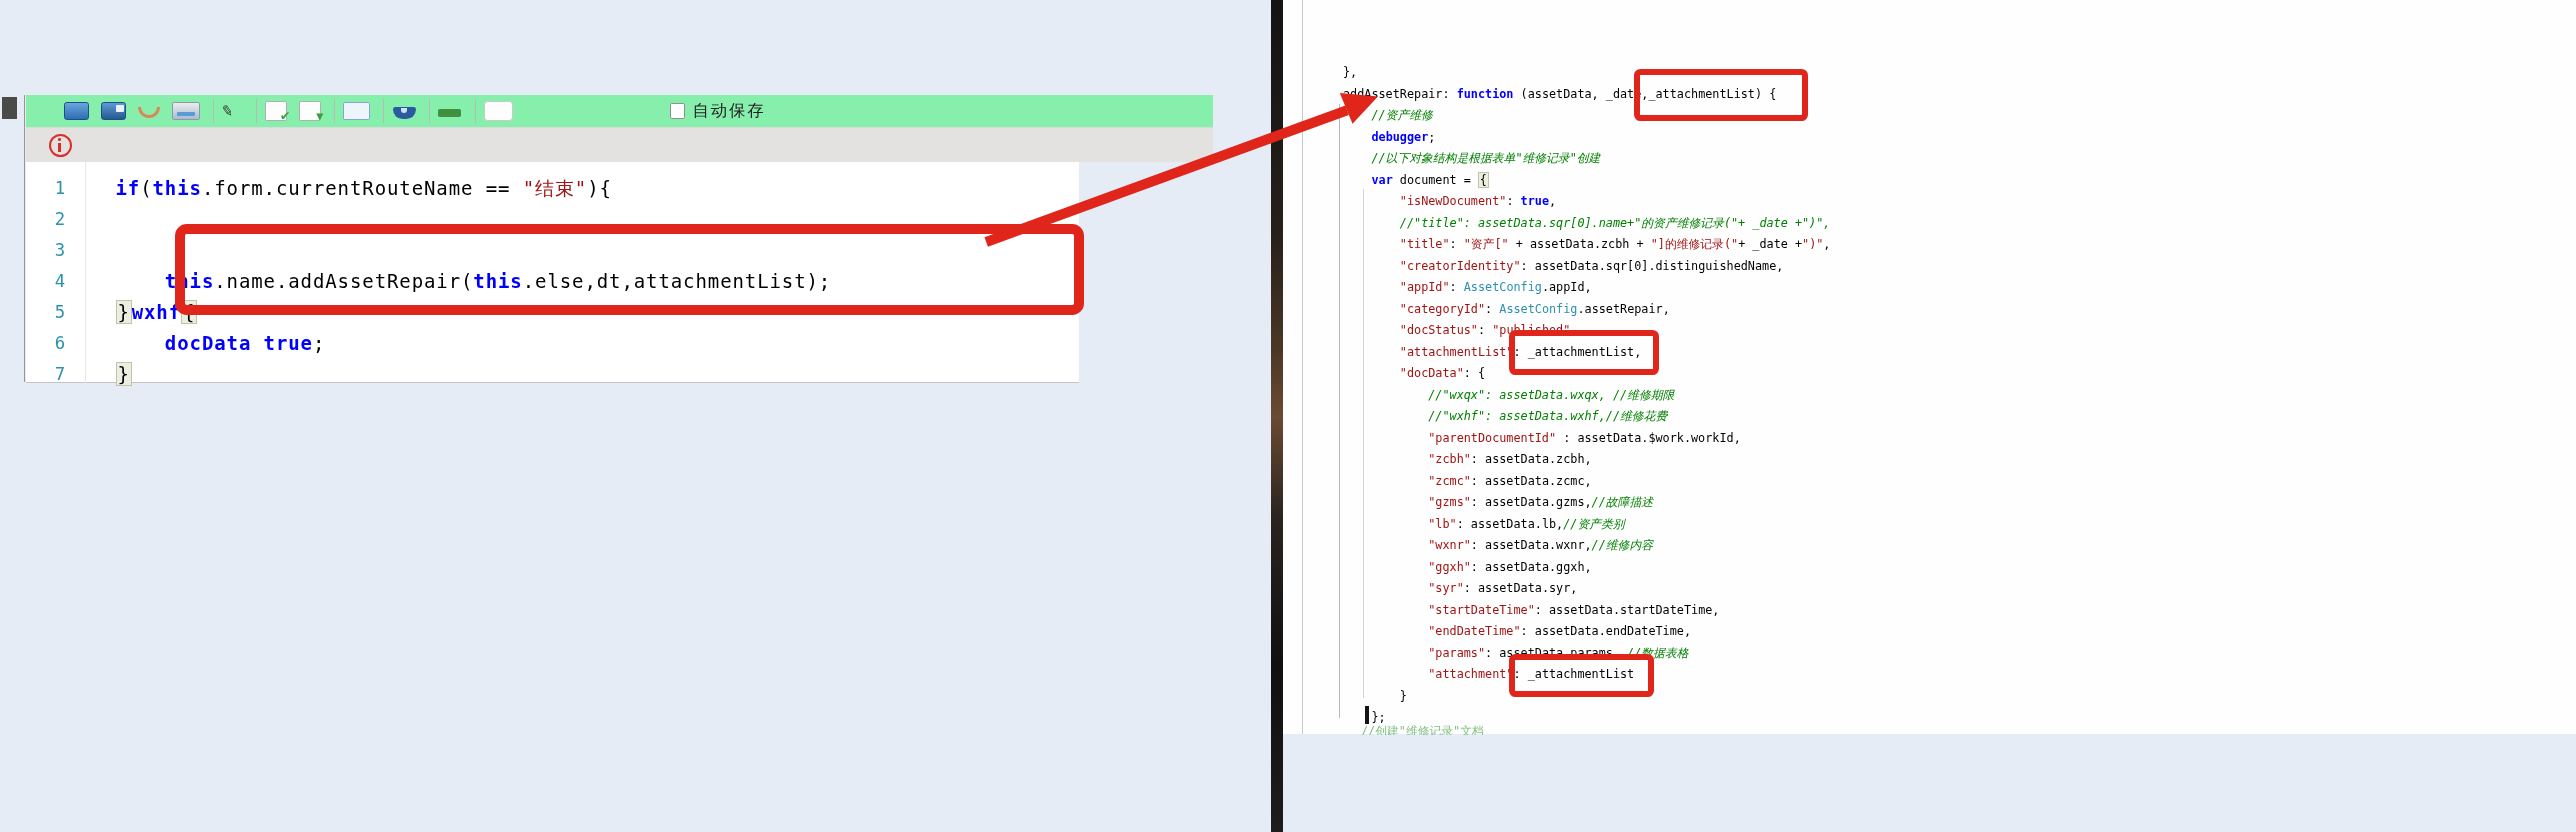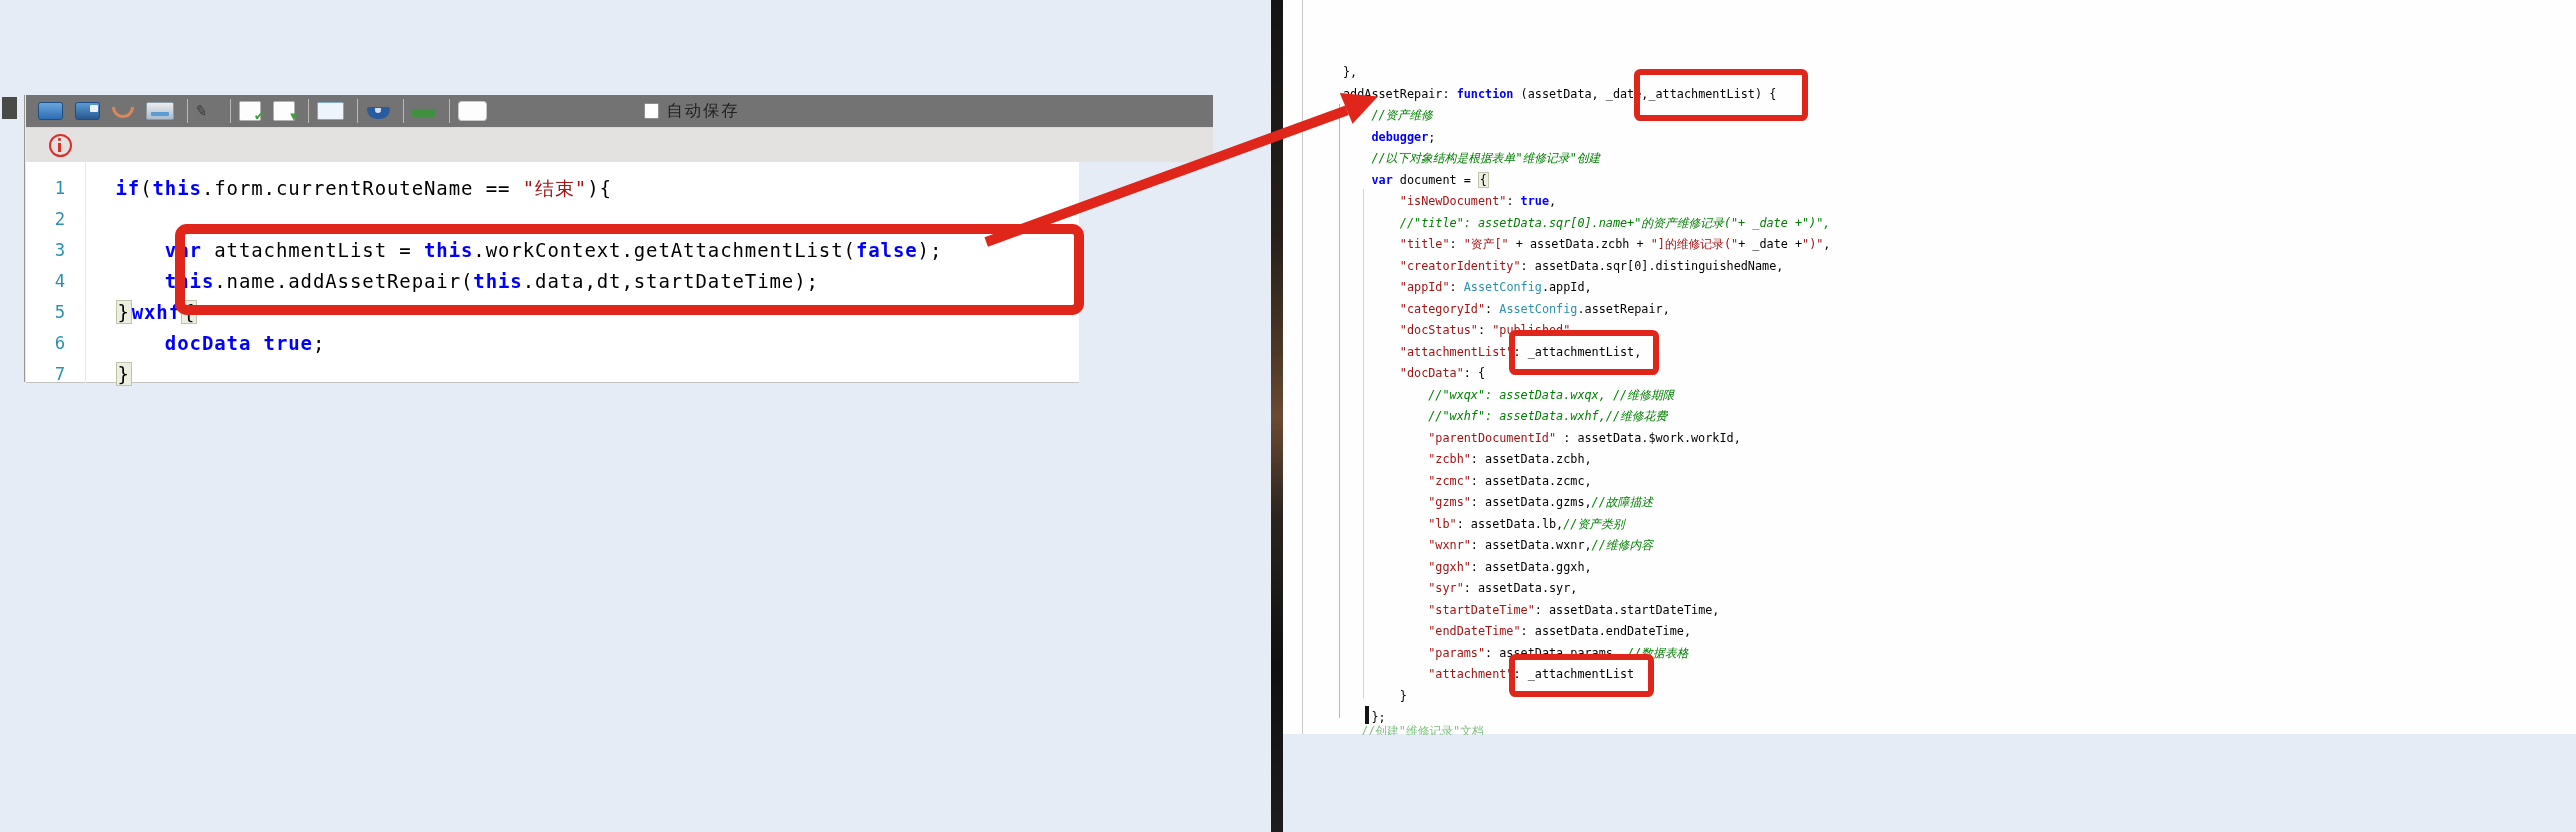--- a/index.html
+++ b/index.html
@@ -3,22 +3,22 @@
 <meta charset="utf-8">
 <style>
   html,body{margin:0;padding:0;background:#e6ecf6;}
   #canvas{position:relative;width:2576px;height:833px;background:#e6ecf6;overflow:hidden;
           font-family:"DejaVu Sans Mono","Liberation Mono",monospace;}
 
   
   .dark-square{position:absolute;left:1.8px;top:97px;width:15.5px;height:22px;background:#4a4a48;}
   .left-border{position:absolute;left:23.6px;top:95px;width:1.8px;height:287px;background:#969696;}
 
-  .toolbar{position:absolute;left:25.5px;top:95px;width:1187px;height:33px;background:#737373;
-           border-bottom:0.9px solid #dcdad8;display:flex;align-items:center;padding-left:12px;box-sizing:border-box;}
+  .toolbar{position:absolute;left:25.5px;top:95px;width:1187px;height:33px;background:#86efac;
+           border-bottom:0.9px solid #dcdad8;display:flex;align-items:center;padding-left:38px;box-sizing:border-box;}
   .tbi{display:inline-block;margin-right:11.8px;position:relative;flex:none;}
   .tsep{width:0.9px;height:23.6px;background:#b9b9b9;margin:0 8.2px 0 1.8px;flex:none;}
   .save-icon{width:23.6px;height:16.4px;background:linear-gradient(#6aa5dc,#2e6db4);border:0.9px solid #1d4e86;border-radius:2.7px;}
   .save-all-icon{width:23.6px;height:16.4px;background:linear-gradient(#5b9bd5,#27578f);border:0.9px solid #1d4e86;border-radius:2.7px;}
   .save-all-icon::after{content:"";position:absolute;right:1.8px;top:1.8px;width:7.3px;height:7.3px;background:#eaf2fa;border-radius:0.9px;}
   .undo-icon{width:22px;height:11px;border:3.6px solid #d9885a;border-top:none;border-radius:0 0 12.7px 12.7px;box-sizing:border-box;margin-top:3.6px;}
   .print-icon{width:25.5px;height:15.5px;background:linear-gradient(#ececec,#a9bccf);border:0.9px solid #8a9aa8;border-radius:1.8px;}
   .print-icon::after{content:"";position:absolute;left:3.6px;bottom:2.7px;right:3.6px;height:4.5px;background:#5b9bd5;border-radius:0.9px;}
   .pencil-icon{width:20px;height:18px;}
   .pencil-icon::after{content:"\270E";position:absolute;left:0;top:-2.7px;font-size:18px;color:#3a3a3a;transform:rotate(10deg);}
@@ -104,22 +104,22 @@
         <span class="autosave-box"></span>
         <span class="autosave-label">自动保存</span>
       </span>
     </div>
   <div class="info-bar">
     <span class="info-badge"></span>
   </div>
   <div class="left-code" id="left-code">
       <div class="crow"><span class="lnum">1</span><span class="lcode"><span class="sk">if</span><span class="sp">(</span><span class="sk">this</span><span class="sp">.form.currentRouteName == </span><span class="ss">"结束"</span><span class="sp">){</span></span></div>
       <div class="crow"><span class="lnum">2</span></div>
-      <div class="crow"><span class="lnum">3</span><span class="lcode"><span class="sp">    </span><span class="sk">var</span><span class="sp"> attachmentList = </span><span class="sk">this</span><span class="sp">.workContext.getAttachmentList(</span><span class="sk">false</span><span class="sp">);</span></span></div>
-      <div class="crow"><span class="lnum">4</span><span class="lcode"><span class="sp">    </span><span class="sk">this</span><span class="sp">.name.addAssetRepair(</span><span class="sk">this</span><span class="sp">.data,dt,startDateTime);</span></span></div>
+      <div class="crow"><span class="lnum">3</span></div>
+      <div class="crow"><span class="lnum">4</span><span class="lcode"><span class="sp">    </span><span class="sk">this</span><span class="sp">.name.addAssetRepair(</span><span class="sk">this</span><span class="sp">.else,dt,attachmentList);</span></span></div>
       <div class="crow"><span class="lnum">5</span><span class="lcode"><span class="sb">}</span><span class="sk">wxhf</span><span class="sb">{</span></span></div>
       <div class="crow"><span class="lnum">6</span><span class="lcode"><span class="sp">    </span><span class="sk">docData</span><span class="sp"> </span><span class="sk">true</span><span class="sp">;</span></span></div>
       <div class="crow"><span class="lnum">7</span><span class="lcode"><span class="sb">}</span></span></div>
     </div>
   <div class="gutter-line"></div>
 
   <div class="seam"></div>
 
   <div class="right-panel"></div>
   <div class="rp-line1"></div>

